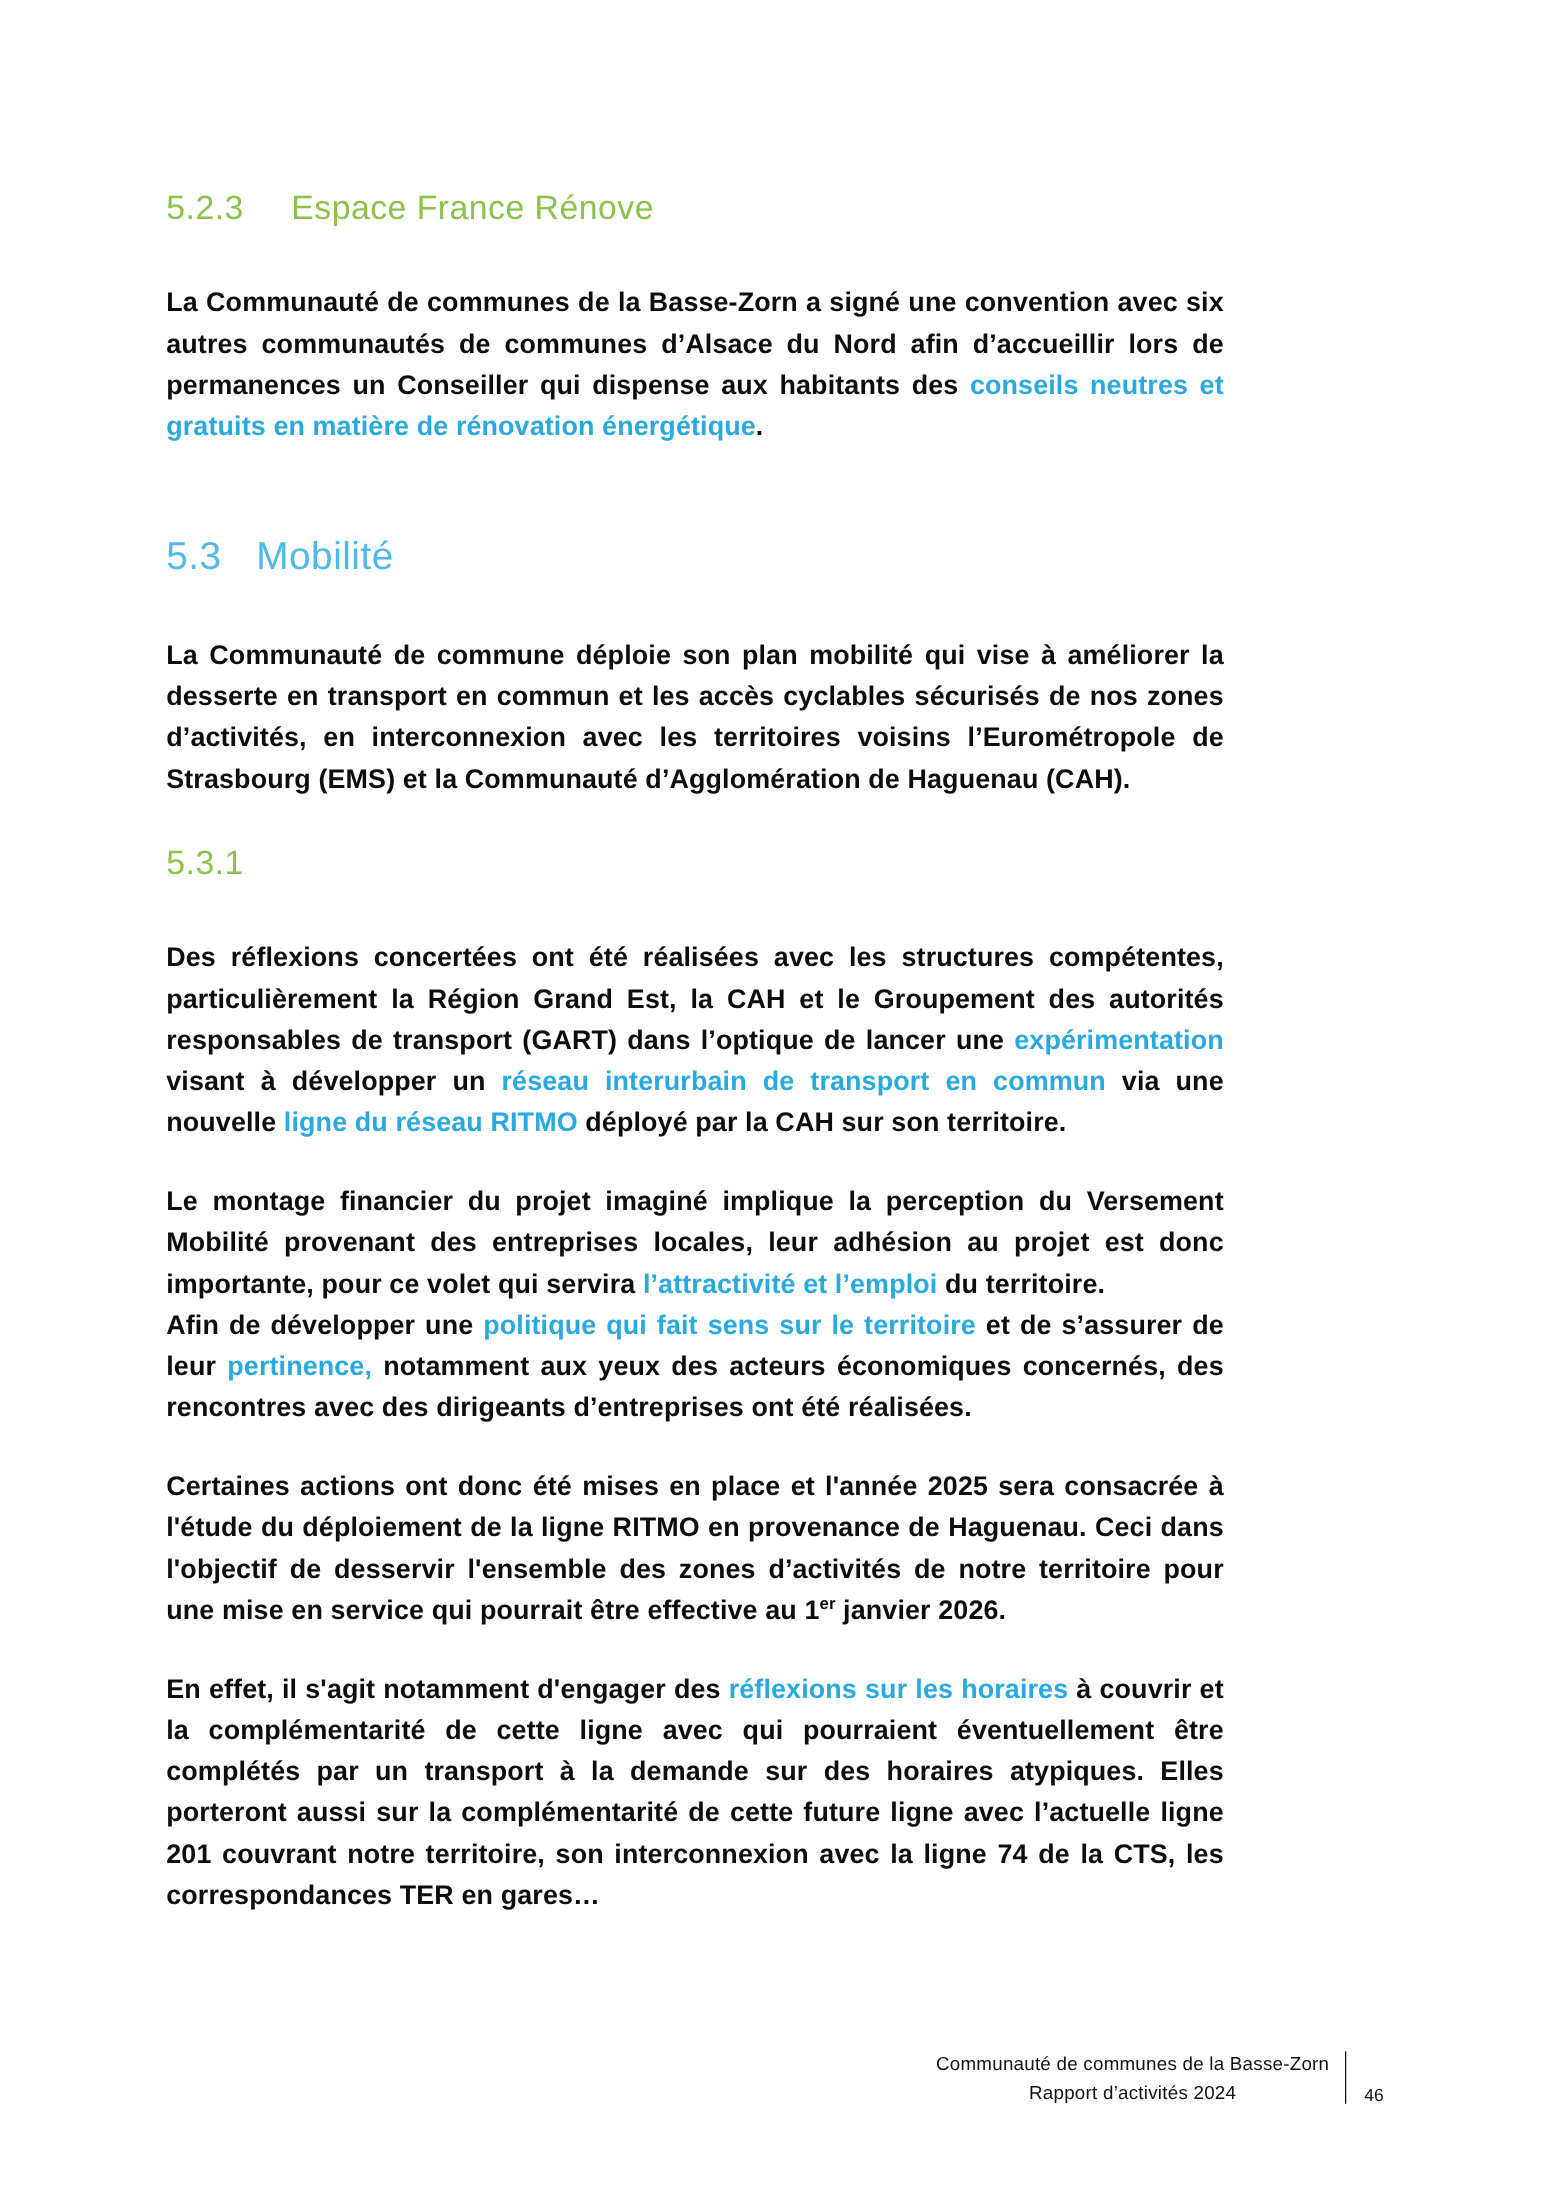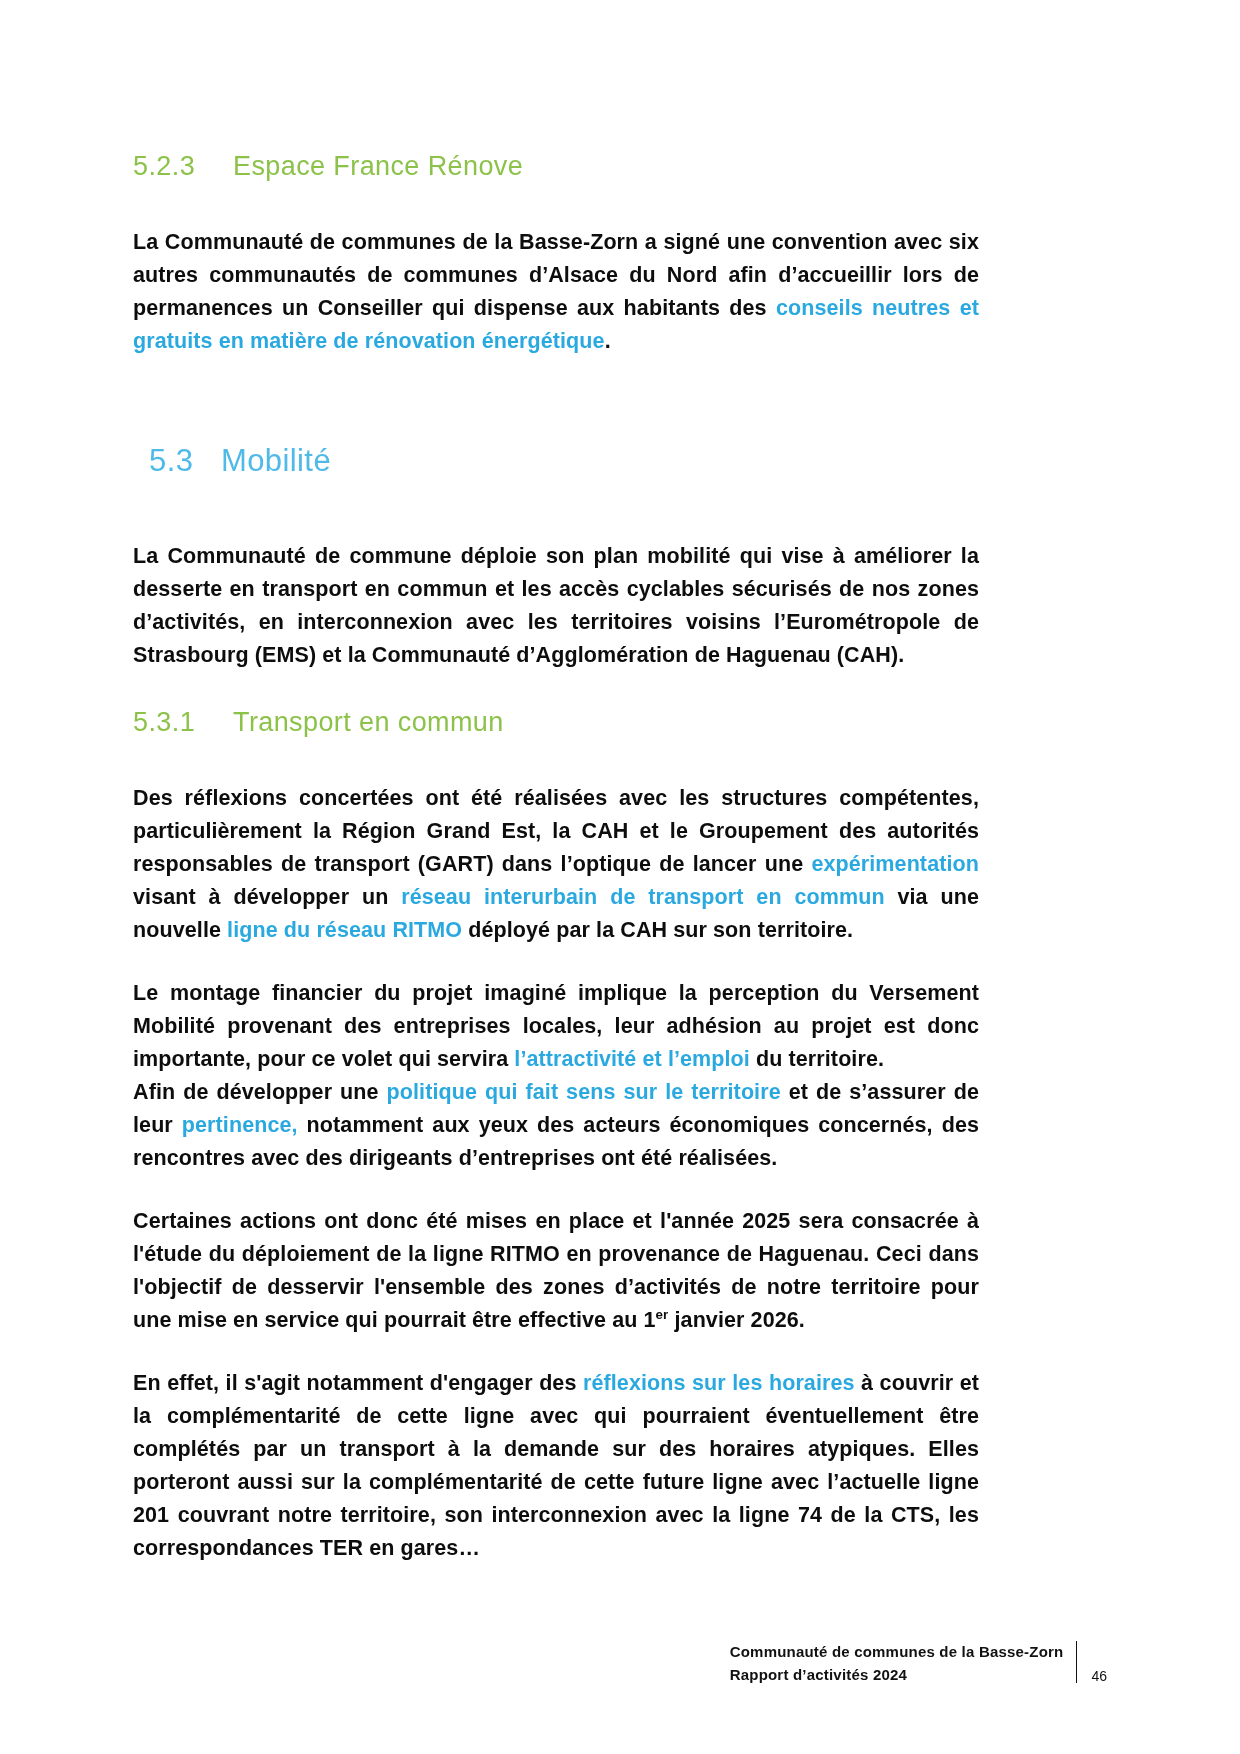--- a/index.html
+++ b/index.html
@@ -35,21 +35,21 @@
     display: flex;
   }
   h2.h-sub .num {
     width: 100px;
     flex: 0 0 100px;
   }
   h1.h-main {
     font-size: 31px;
     font-weight: 400;
     color: #4fb9e8;
-    margin: 16px;
+    margin: 0;
     letter-spacing: 0.4px;
     line-height: 1.2;
     display: flex;
   }
   h1.h-main .num {
     width: 72px;
     flex: 0 0 72px;
   }
 
   
@@ -82,27 +82,26 @@
   .footer {
     position: absolute;
     left: 133px;
     right: 133px;
     top: 1640px;
     display: flex;
     justify-content: flex-end;
     align-items: stretch;
   }
   .footer-text {
-    text-align: left;
+    text-align: center;
     font-size: 15px;
     line-height: 23px;
     color: #111111;
     padding-right: 13px;
     letter-spacing: 0.2px;
-    font-weight: bold;
   }
   .footer-rule {
     width: 1px;
     background: #111111;
     margin: 1px 0 3px 0;
   }
   .footer-page {
     font-size: 14px;
     color: #111111;
     padding-left: 14px;
@@ -144,21 +143,20 @@
     </h1>
 
     <div class="sp-44"></div>
 
     <p class="body">La Communauté de commune déploie son plan mobilité qui vise à améliorer la desserte en transport en commun et les accès cyclables sécurisés de nos zones d’activités, en interconnexion avec les territoires voisins l’Eurométropole de Strasbourg (EMS) et la Communauté d’Agglomération de Haguenau (CAH).</p>
 
     <div class="sp-34"></div>
 
     <h2 class="h-sub">
       <span class="num">5.3.1</span>
-      <span>Transport en commun</span>
     </h2>
 
     <div class="sp-44"></div>
 
     <p class="body">
       <span>Des réflexions concertées ont été réalisées avec les structures compétentes, particulièrement  la Région Grand Est, la CAH et le Groupement des autorités responsables de transport (GART) dans l’optique de lancer une </span><span class="hl">expérimentation</span><span> visant à développer un </span><span class="hl">réseau interurbain de transport en commun</span><span> via une nouvelle </span><span class="hl">ligne du réseau RITMO</span><span> déployé par la CAH sur son territoire.</span>
     </p>
 
     <div class="sp-30"></div>
 

